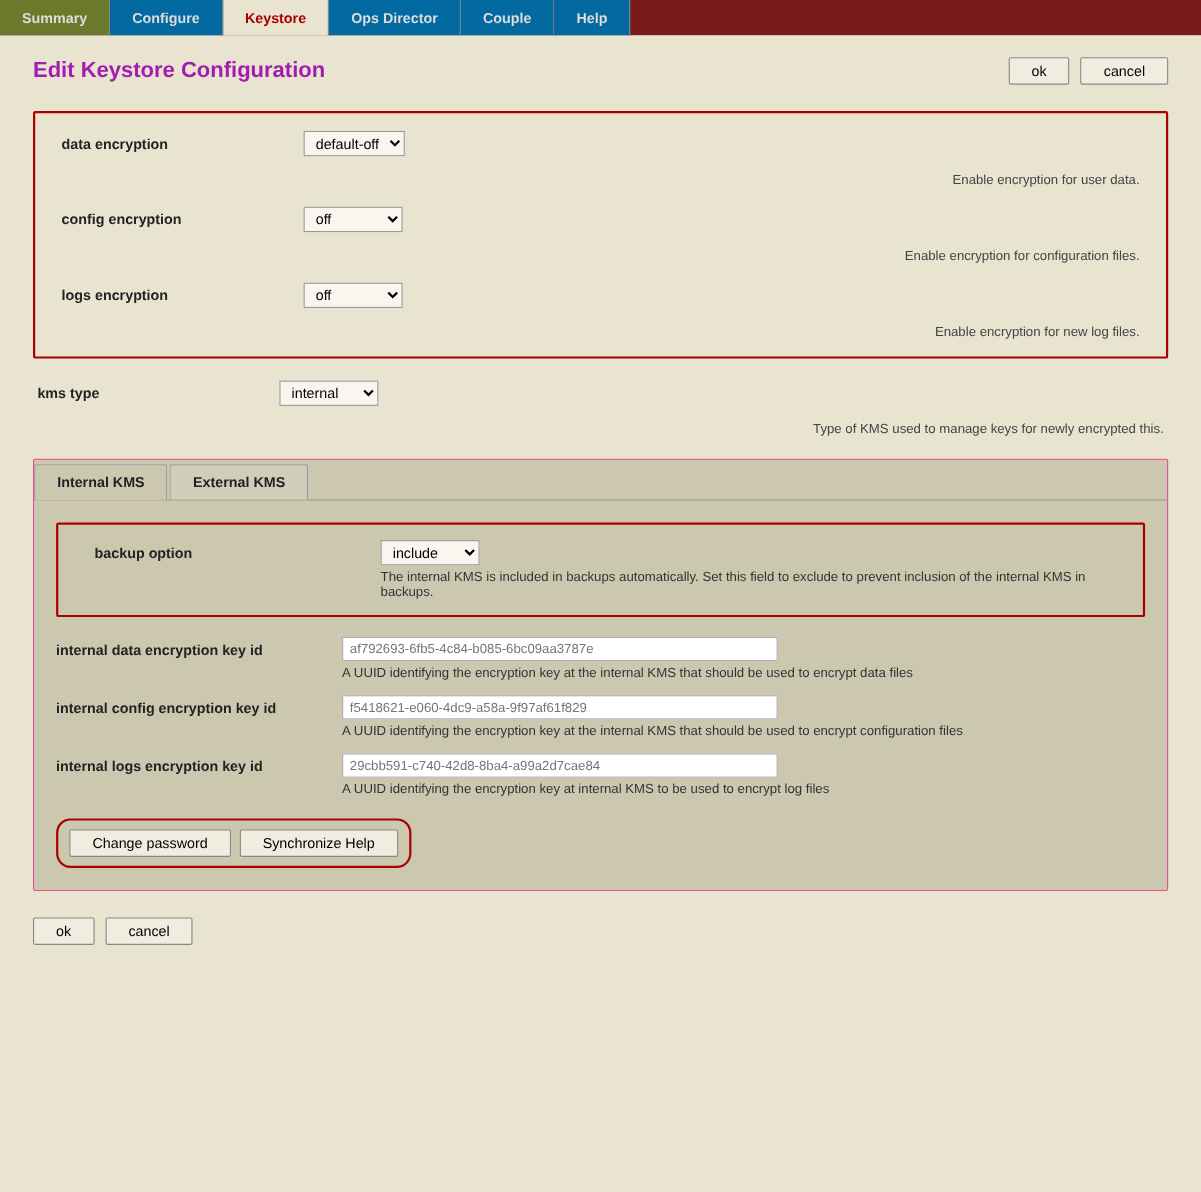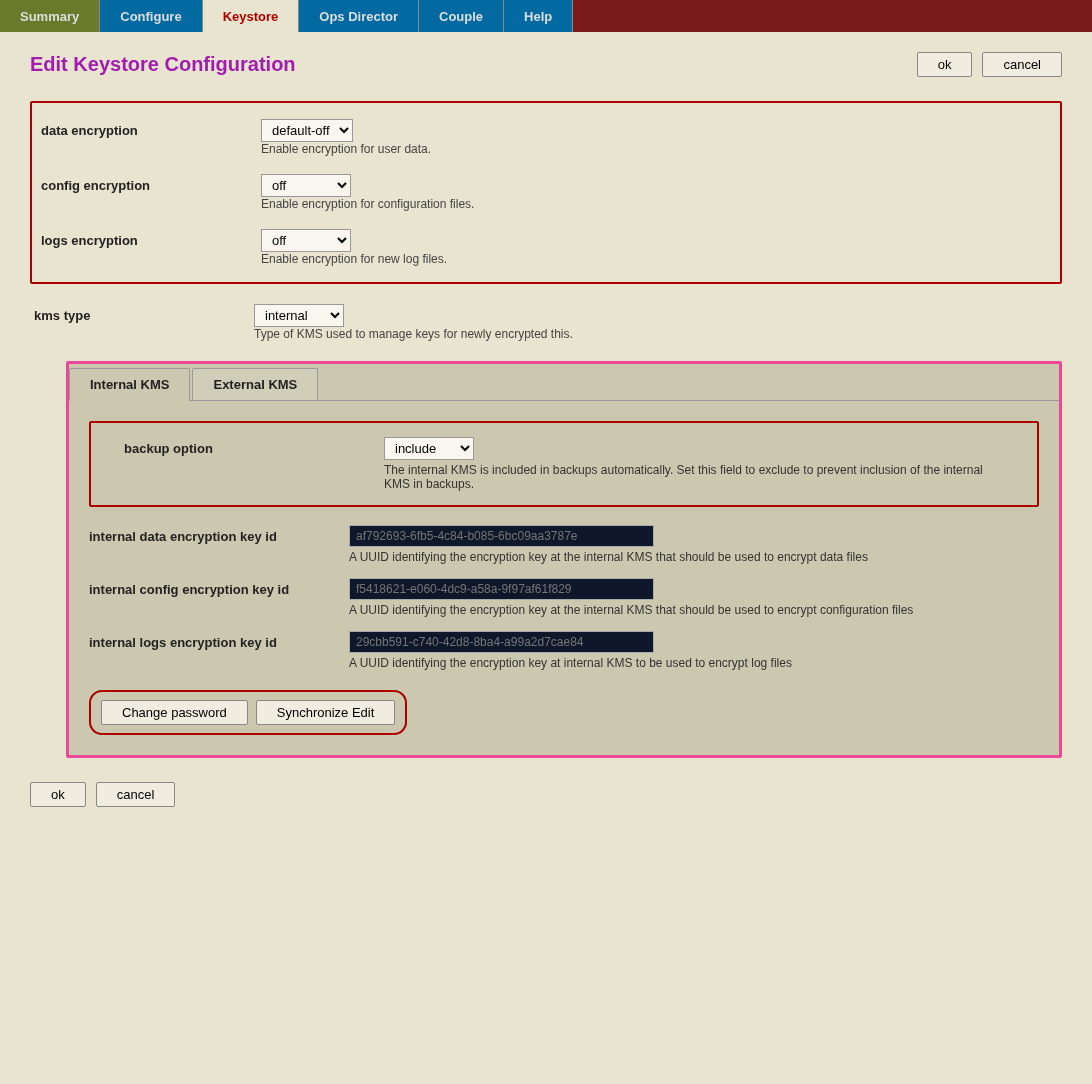--- a/index.html
+++ b/index.html
@@ -66,21 +66,21 @@
       background: #f0ede0;
       cursor: pointer;
       font-size: 13px;
       border-radius: 2px;
     }
 
     
     .form-section {
       border: 2px solid #a00;
       border-radius: 2px;
-      padding: 16px 9px;
+      padding: 16px 24px;
       margin-bottom: 20px;
       background: #e8e4d0;
     }
     .form-row {
       display: flex;
       align-items: flex-start;
       margin-bottom: 18px;
     }
     .form-row:last-child { margin-bottom: 0; }
     .form-label {
@@ -89,21 +89,22 @@
       font-weight: bold;
       padding-top: 4px;
       font-size: 13px;
     }
     .form-control-group {
       flex: 1;
     }
     .form-hint {
       font-size: 12px;
       color: #444;
-      margin-top: 0;
+      margin-top: 14px;
+      text-align: right;
     }
 
     
     select {
       padding: 2px 6px;
       border: 1px solid #999;
       background: #f8f6ee;
       font-size: 13px;
       cursor: pointer;
       min-width: 90px;
@@ -112,24 +113,23 @@
     
     .plain-row {
       display: flex;
       align-items: flex-start;
       margin-bottom: 20px;
       padding: 0 4px;
     }
 
     
     .tabs-container {
-      border: 3px solid #ec4899;
+      border: 1px solid #ec4899;
       border-radius: 2px;
       background: #ccc8b0;
-      margin-left: 36px;
     }
     .tabs-header {
       display: flex;
       border-bottom: 1px solid #999;
     }
     .tab-btn {
       padding: 8px 20px;
       cursor: pointer;
       font-size: 13px;
       font-weight: bold;
@@ -168,24 +168,24 @@
       width: 260px;
       min-width: 260px;
       font-weight: bold;
       padding-top: 4px;
       font-size: 13px;
     }
     .kms-control {
       flex: 1;
     }
     .kms-input {
-      width: 305px;
+      width: 396px;
       padding: 3px 6px;
       border: 1px solid #aaa;
-      background: #0f172a;
+      background: #ffffff;
       font-size: 12px;
       color: #888;
     }
     .kms-hint {
       font-size: 12px;
       color: #333;
       margin-top: 3px;
     }
 
     
@@ -317,21 +317,21 @@
         <div class="kms-label">internal logs encryption key id</div>
         <div class="kms-control">
           <input type="text" class="kms-input" placeholder="29cbb591-c740-42d8-8ba4-a99a2d7cae84" style="">
           <div class="kms-hint">A UUID identifying the encryption key at internal KMS to be used to encrypt log files</div>
         </div>
       </div>
 
       <div style="margin-top: 20px;">
         <div class="tab-bottom-buttons">
           <button class="btn">Change password</button>
-          <button class="btn">Synchronize Edit</button>
+          <button class="btn">Synchronize Help</button>
         </div>
       </div>
 
     </div>
   </div>
 
   <div class="bottom-buttons">
     <button class="btn">ok</button>
     <button class="btn">cancel</button>
   </div>

